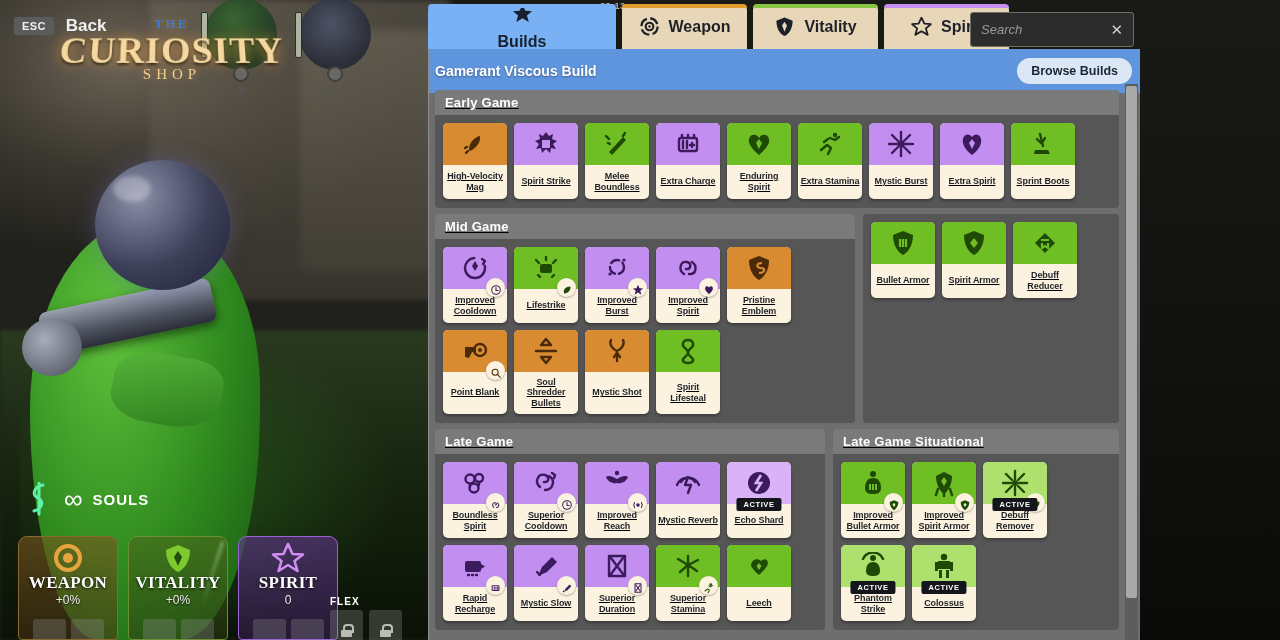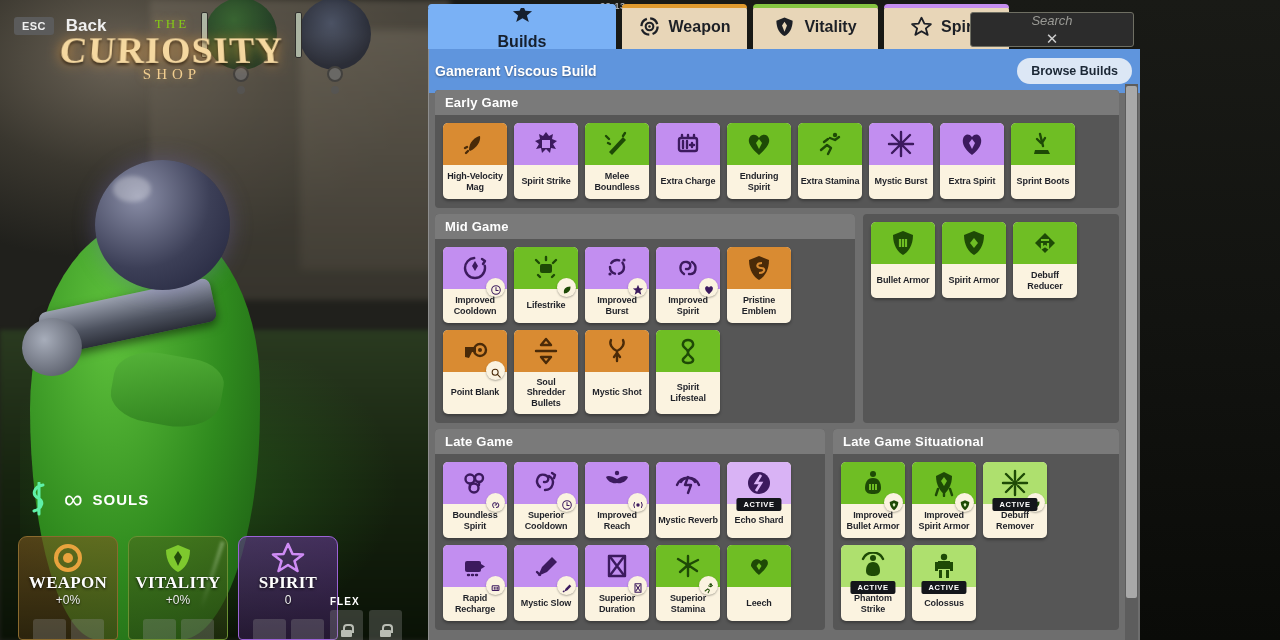--- a/index.html
+++ b/index.html
@@ -85,21 +85,21 @@
   
   .esc-row { position:absolute; left:14px; top:16px; display:flex; align-items:center; gap:12px; z-index:6;}
   .esc-key {
     background:#5b5b5b; color:#f0f0f0; font-size:11px; font-weight:bold;
     padding:3px 8px; border-radius:3px; letter-spacing:.4px;
   }
   .esc-back { color:#efefef; font-size:17px; font-weight:bold; }
 
   .shop-title { position:absolute; left:52px; top:16px; width:240px; text-align:center; z-index:5;}
   .shop-the {
-    font-family:"Liberation Serif", serif; color:#84cc16; font-size:13px;
+    font-family:"Liberation Serif", serif; color:#3b82f6; font-size:13px;
     letter-spacing:3px; text-shadow:0 0 8px rgba(255,190,90,.6);
   }
   .shop-main {
     font-family:"Liberation Serif", serif; color:#f5d8a0; font-size:38px;
     font-weight:bold; letter-spacing:1px; line-height:.95;
     text-shadow:0 0 14px rgba(255,170,60,.75), 0 2px 3px rgba(0,0,0,.8);
     transform:perspective(200px) rotateX(12deg);
   }
   .shop-sub {
     font-family:"Liberation Serif", serif; color:#f0cf92; font-size:15px;
@@ -199,21 +199,21 @@
   .tab.builds { width:188px; background:#7ab1f5; color:#16202e;flex-direction:column; }
   .tab.builds .tab-top { background:#7ab1f5; }
   .tab.weapon .tab-top { background:#e09a2e; }
   .tab.vitality .tab-top { background:#86c541; }
   .tab.spirit .tab-top { background:#c58ef0; }
   .tab-ico { width:21px; height:21px; flex:none; }
 
   .search-box {
     position:absolute; right:6px; top:12px; width:164px; height:35px;
     background:#2c2c2c; border:1px solid #6f6f63; border-radius:3px;
-    display:flex; align-items:center; padding:0 10px; justify-content:space-between;flex-direction:column;
+    display:flex; align-items:center; padding:0 10px; justify-content:space-between;
   }
   .search-ph { color:#9a9a95; font-size:13px; font-style:italic; }
   .search-x { color:#cfcfcf; font-size:15px; cursor:pointer; line-height:1; }
 
   .panel-body {
     position:absolute; left:0; top:49px; width:712px; height:591px;
     background:#6e6e6e; border-left:1px solid #8e8e8e;
   }
   .build-header {
     height:44px; background:#5f95dd; display:flex; align-items:center;
@@ -223,21 +223,21 @@
   .browse-btn {
     background:#dce7f5; color:#1b2735; font-size:12.5px; font-weight:bold;
     padding:6px 14px; border-radius:14px; cursor:pointer;
   }
 
   .scroll-area { position:absolute; left:0; top:35px; width:696px; height:556px; overflow:hidden; }
   .track { position:absolute; right:2px; top:35px; width:13px; height:556px; background:#5d5d5d; }
   .thumb { position:absolute; right:3px; top:37px; width:11px; height:512px; background:#a9a9a9; border-radius:2px; cursor:pointer;}
 
   .grp-row { display:flex; gap:8px; padding:0 6px; }
-  .group { background:#565656; border-radius:4px; margin:6px 0 0 0; padding:0 0 9px 0; }
+  .group { background:#565656; border-radius:4px; margin:6px 0 0 0; padding:0 0 9px 0;text-decoration:underline; }
   .group.full { width:684px; margin-left:6px; }
   .group-hdr {
     background:#7a7a7a; color:#ffffff; font-size:13px; font-weight:bold;
     padding:5px 10px; border-radius:4px 4px 0 0; letter-spacing:.2px;
   }
   .cards { display:flex; flex-wrap:wrap; gap:7px; padding:8px 8px 0 8px; }
 
   .item-card {
     width:64px; border-radius:5px; overflow:hidden; cursor:pointer;
     background:#fbf3e0; box-shadow:0 2px 3px rgba(0,0,0,.32);

